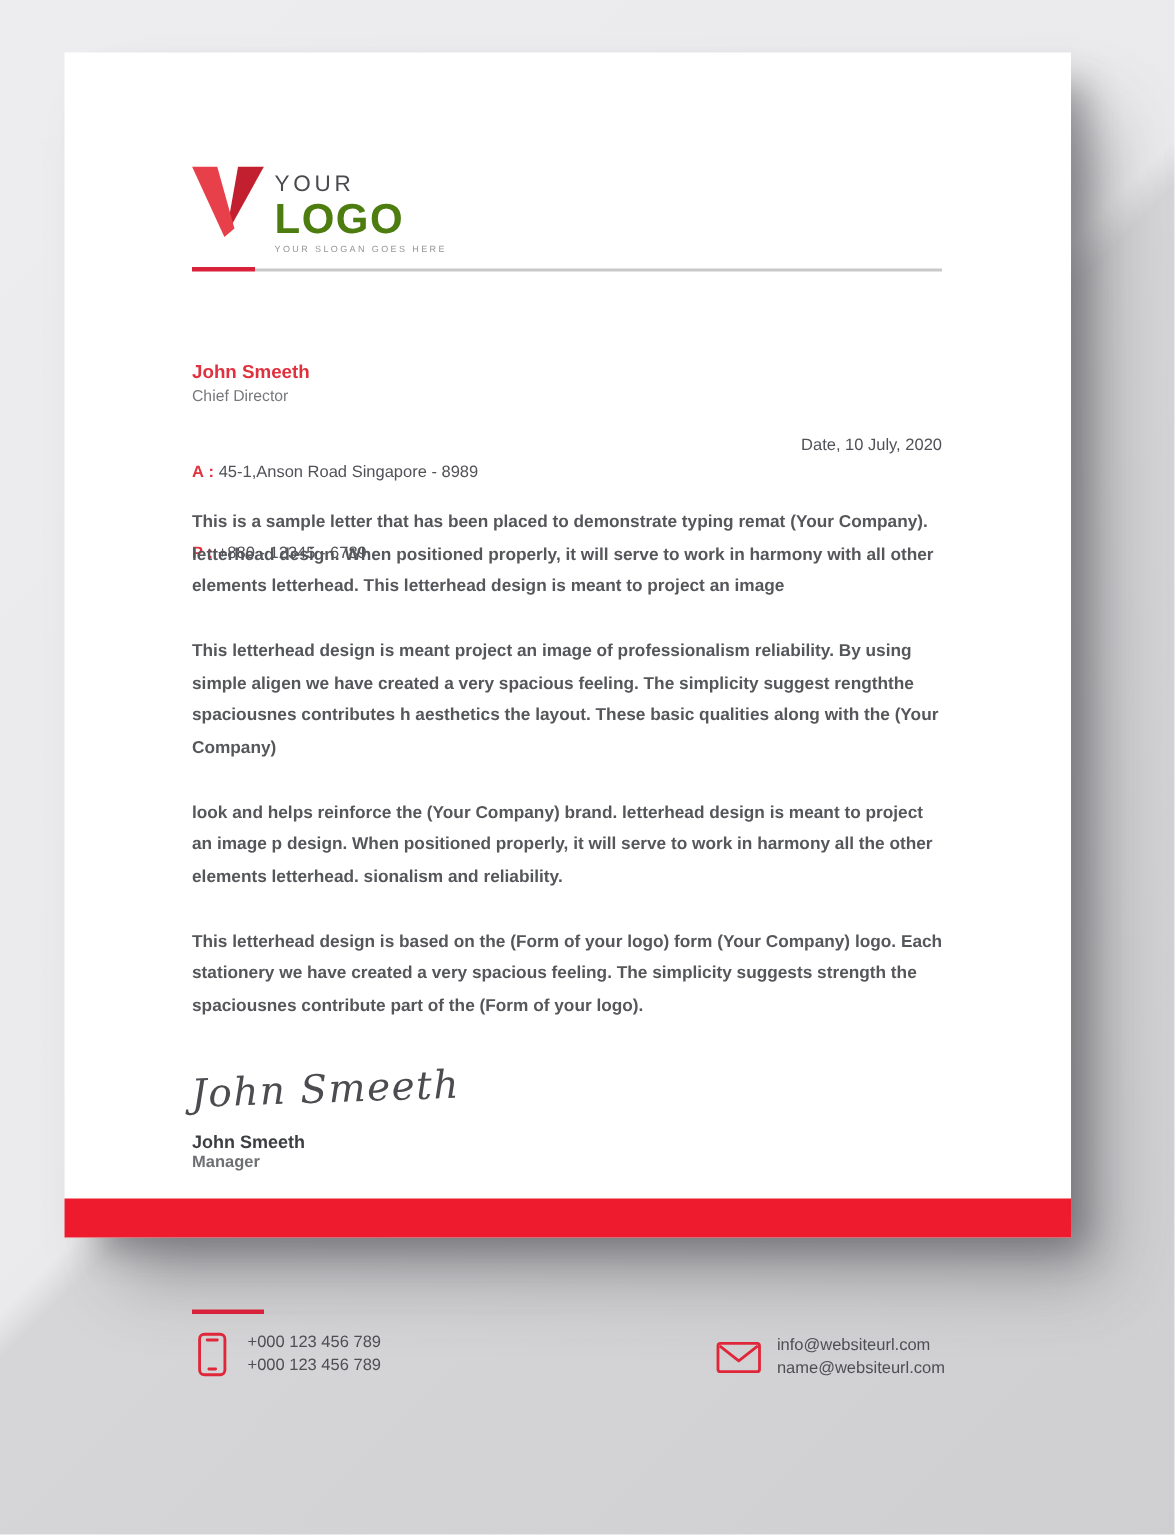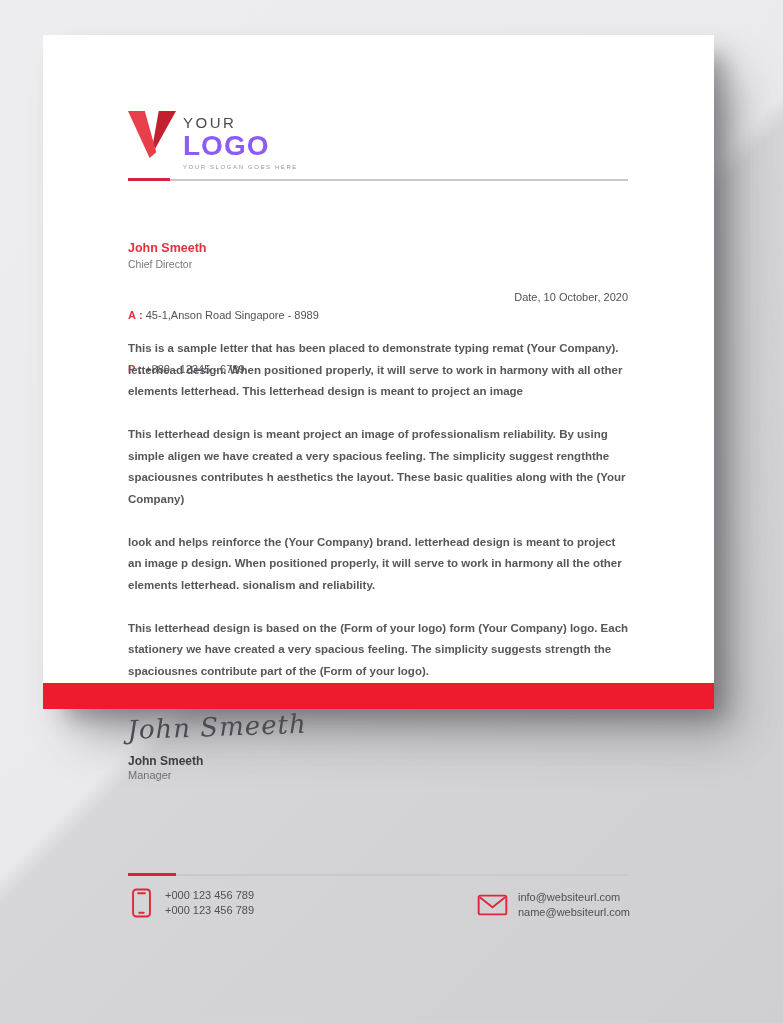--- a/index.html
+++ b/index.html
@@ -9,38 +9,38 @@
     overflow: hidden;
   }
   .stage {
     position: relative;
     width: 783px; height: 1023px;
     background: linear-gradient(135deg, #ededef 0%, #eaeaec 48.5%, #d6d6d8 50.2%, #cfcfd1 100%);
   }
   .paper {
     position: absolute;
     left: 43px; top: 35px;
-    width: 671px; height: 674px;
+    width: 671px; height: 790px;
     background: #ffffff;
     box-shadow: 16px 14px 22px -6px rgba(70,70,75,0.45), 30px 34px 44px -8px rgba(70,70,75,0.40);
   }
 
   
   .logo-block {
     position: absolute; left: 85px; top: 76px;
     display: flex; align-items: flex-start;
   }
   .logo-mark { width: 48px; height: 58px; flex: 0 0 auto; }
   .logo-text { margin-left: 7px; padding-top: 3px; }
   .logo-your {
     font-size: 15px; letter-spacing: 2.5px; color: #4a4a4f; font-weight: 500;
   }
   .logo-logo {
     font-size: 28px; font-weight: 800; letter-spacing: 1px;
-    color: #8b5cf6; line-height: 1; margin-top: 1px;
+    color: #4d7c0f; line-height: 1; margin-top: 1px;
   }
   .logo-slogan {
     font-size: 6px; letter-spacing: 1.6px; color: #96969a; margin-top: 4px;
   }
 
   .rule { position: absolute; left: 85px; right: 86px; display: flex; align-items: center; }
   .rule .red-seg { width: 42px; height: 3px; background: #d8213a; flex: 0 0 auto; }
   .rule .gray-seg { flex: 1 1 auto; height: 2px; background: #c9c9cb; }
   .header-rule { top: 143px; }
   .footer-rule { top: 838px; }
@@ -72,21 +72,21 @@
   .sig-script {
     font-family: "DejaVu Serif", serif;
     font-style: italic;
     font-size: 26px; color: #4c4c50;
     transform: rotate(-2deg);
     transform-origin: left bottom;
     letter-spacing: 1px;
     margin-bottom: 9px;
   }
   .sig-name { font-size: 12px; font-weight: 700; color: #3d3e42; }
-  .sig-role { font-size: 11px; color: #6f7074; margin-top: 1px; }
+  .sig-role { font-size: 11px; color: #6f7074; margin-top: 1px; font-weight: bold; }
 
   
   .footer {
     position: absolute; left: 85px; top: 851px; width: 502px;
     display: flex; justify-content: space-between; align-items: flex-end;
   }
   .footer-item { display: flex; align-items: center; }
   .footer-icon { width: 27px; height: 34px; flex: 0 0 auto; margin-right: 10px; }
   .footer-icon svg { width: 100%; height: 100%; }
   .footer-lines { font-size: 11px; color: #4e4f53; line-height: 15px; }
@@ -127,21 +127,21 @@
       <div class="info-line">
         <span class="info-key">A</span>
         <span class="info-colon">:</span>
         <span>45-1,Anson Road Singapore - 8989</span>
       </div>
       <div class="info-line">
         <span class="info-key">P</span>
         <span class="info-colon">:</span>
         <span>+880 - 12345 - 6789</span>
       </div>
-      <div class="date">Date, 10 October, 2020</div>
+      <div class="date">Date, 10 July, 2020</div>
     </div>
 
     <div class="body-text">
       <p>This is a sample letter that has been placed to demonstrate typing remat (Your Company). letterhead design. When positioned properly, it will serve to work in harmony with all other elements letterhead. This letterhead design is meant to project an image</p>
       <p>This letterhead design is meant project an image of professionalism reliability. By using simple aligen we have created a very spacious feeling. The simplicity suggest  rengththe spaciousnes contributes h aesthetics the layout. These basic qualities along with the (Your Company)</p>
       <p>look and helps reinforce the (Your Company) brand. letterhead design is meant to project an image p design. When positioned properly, it will serve to work in harmony all the other elements letterhead. sionalism and reliability.</p>
       <p>This letterhead design is based on the (Form of your logo) form (Your Company) logo. Each stationery we have created a very spacious feeling. The simplicity suggests strength the spaciousnes contribute part of the (Form of your logo).</p>
     </div>
 
     <div class="signature">

